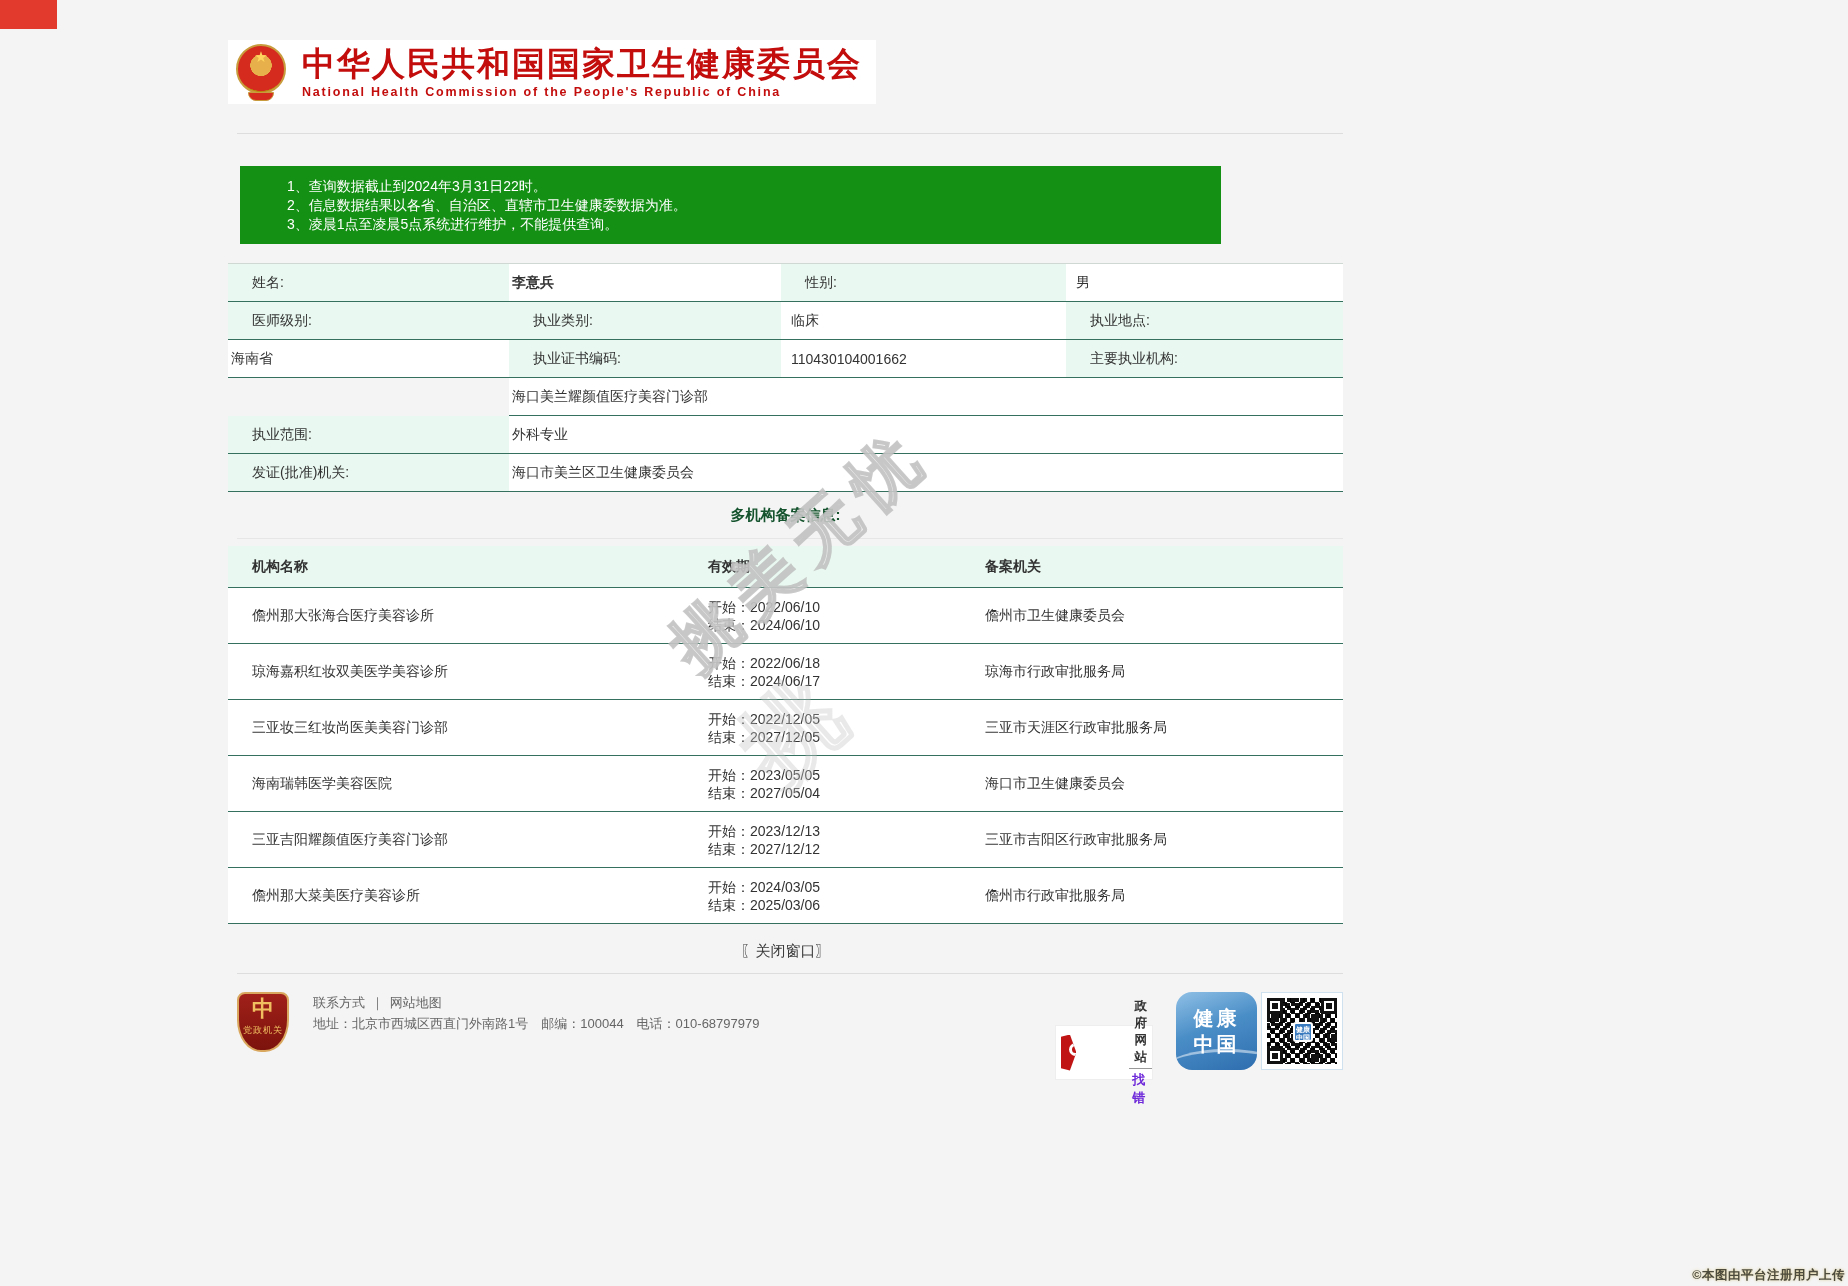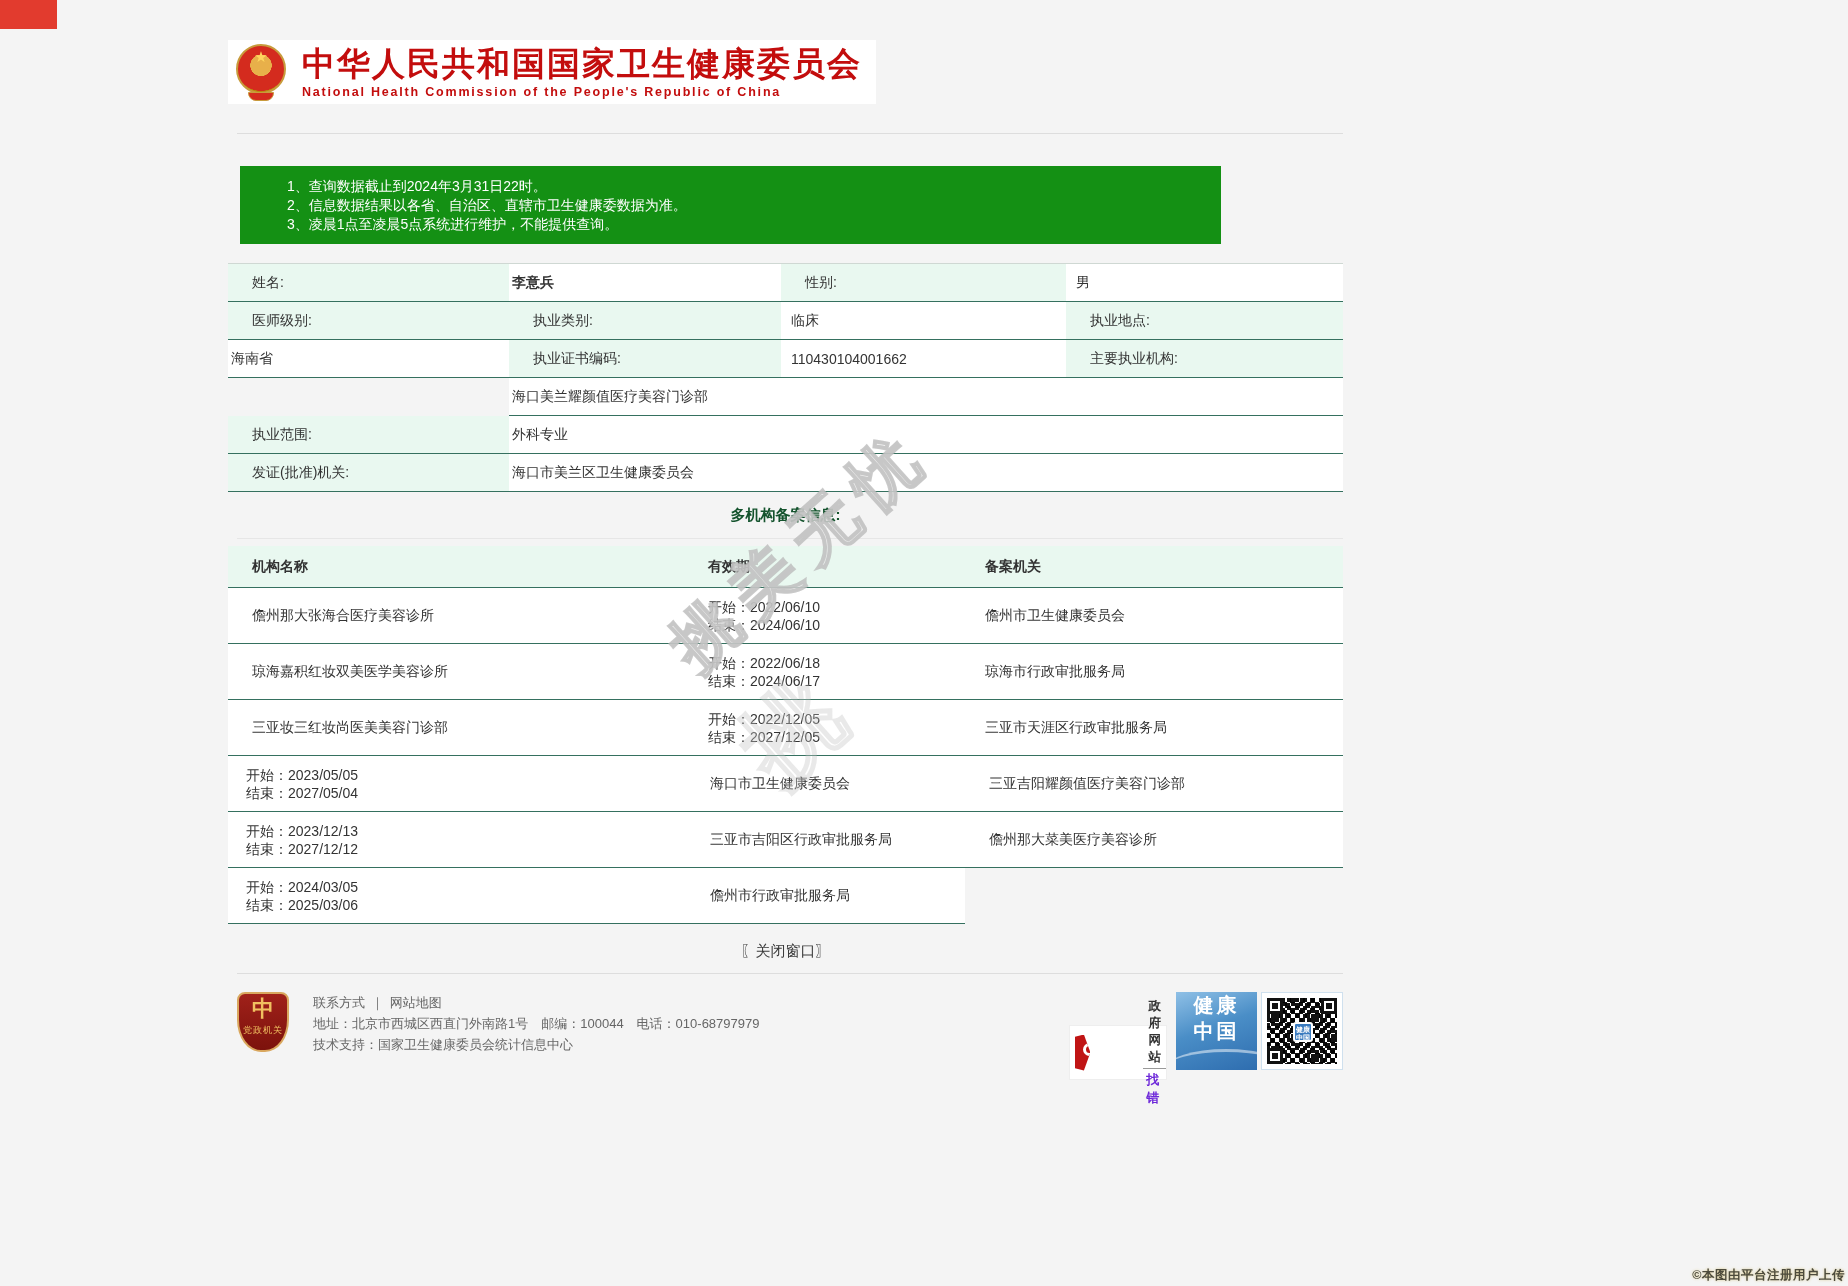--- a/index.html
+++ b/index.html
@@ -70,24 +70,24 @@
   .footer-links .lnk { cursor:pointer; }
   .badges { display:flex; align-items:flex-start; margin-left:auto; }
   .gov-badge { margin-top:33px; width:98px; height:55px; background:#fff; border:1px solid #eee; display:flex; align-items:center; cursor:pointer;gap:48px; }
   .gov-logo { width:34px; height:36px; margin-left:5px; position:relative; background:#c01414;
      clip-path:polygon(0 6%, 58% 0, 100% 50%, 58% 100%, 0 94%); }
   .gov-logo .ring { position:absolute; left:8px; top:8px; width:13px; height:13px; border:3px solid #fff; border-radius:50%; }
   .gov-logo .handle { position:absolute; left:21px; top:22px; width:9px; height:3px; background:#fff; transform:rotate(40deg); }
   .gov-text { margin-left:5px; text-align:center; }
   .gov-text .t1 { font-size:12.5px; font-weight:bold; color:#333; border-bottom:1px solid #999; padding-bottom:2px; }
   .gov-text .t2 { font-size:13px; font-weight:bold; color:#6d28d9; letter-spacing:4px; margin-top:2px; }
-  .health-badge { margin-left:9px; width:81px; height:78px; cursor:pointer;
+  .health-badge { margin-left:23px; width:81px; height:78px; cursor:pointer;
      background:linear-gradient(160deg,#8fc0e6 0%,#4a8ec7 45%,#2e6daf 100%);
      color:#fff; font-weight:bold; font-size:20px; letter-spacing:3px; text-align:center;
-     display:flex; flex-direction:column; line-height:26px; position:relative; overflow:hidden; }
+     display:flex; flex-direction:column; justify-content:center; line-height:26px; position:relative; overflow:hidden;border-radius:16px; }
   .health-badge::after { content:""; position:absolute; left:-10px; bottom:-18px; width:120px; height:36px;
      border-top:3px solid rgba(255,255,255,.5); border-radius:50%; }
   .qr { margin-left:4px; width:82px; height:78px; background:#fff; border:1px solid #cfe0ee; position:relative; padding:5px; }
   .qr .mods { width:100%; height:100%;
      background:repeating-conic-gradient(#111 0 25%, #fff 0 50%) 0 0/8px 8px,
                 repeating-conic-gradient(#111 0 25%, #fff 0 50%) 3px 5px/10px 10px;
      background-blend-mode:multiply; position:relative; }
   .qr .finder { position:absolute; width:16px; height:16px; border:3px solid #111; background:#fff; }
   .qr .f1 { left:5px; top:5px; } .qr .f2 { right:5px; top:5px; } .qr .f3 { left:5px; bottom:5px; }
   .qr .finder i { display:block; width:6px; height:6px; background:#111; margin:2px; }
@@ -179,20 +179,21 @@
     </div>
     <div class="cell c3">琼海市行政审批服务局</div>
 
     <div class="cell c1">三亚妆三红妆尚医美美容门诊部</div>
     <div class="cell c2">
       <div><span>开始：</span><span>2022/12/05</span></div>
       <div><span>结束：</span><span>2027/12/05</span></div>
     </div>
     <div class="cell c3">三亚市天涯区行政审批服务局</div>
 
+    <div class="cell c1">海南瑞韩医学美容医院</div>
     <div class="cell c2">
       <div><span>开始：</span><span>2023/05/05</span></div>
       <div><span>结束：</span><span>2027/05/04</span></div>
     </div>
     <div class="cell c3">海口市卫生健康委员会</div>
 
     <div class="cell c1">三亚吉阳耀颜值医疗美容门诊部</div>
     <div class="cell c2">
       <div><span>开始：</span><span>2023/12/13</span></div>
       <div><span>结束：</span><span>2027/12/12</span></div>
@@ -218,21 +219,20 @@
       <div class="mark">中</div>
       <div class="txt">党政机关</div>
     </div>
     <div class="footer-text">
       <div class="footer-links">
         <span class="lnk">联系方式</span>
         <span>｜</span>
         <span class="lnk">网站地图</span>
       </div>
       <div>地址：北京市西城区西直门外南路1号　邮编：100044　电话：010-68797979</div>
-      <div>技术支持：国家卫生健康委员会统计信息中心</div>
     </div>
     <div class="badges">
       <div class="gov-badge">
         <div class="gov-logo">
           <div class="ring"></div>
             <div class="handle"></div>
         </div>
         <div class="gov-text">
           <div class="t1">政府网站</div>
           <div class="t2">找错</div>

